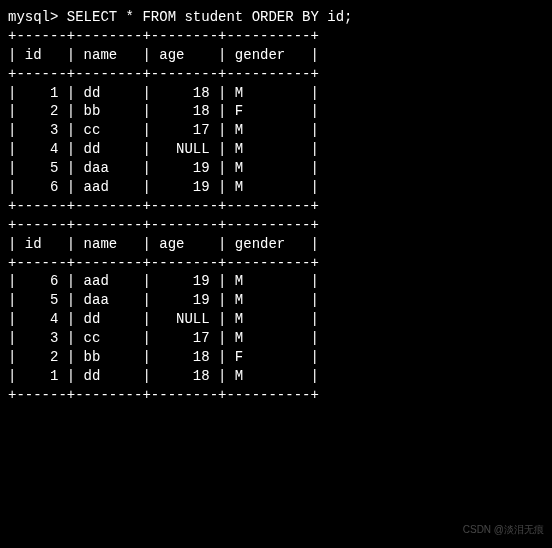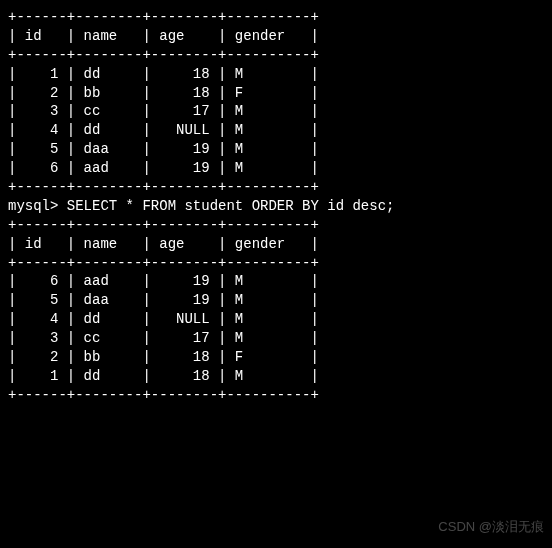--- a/index.html
+++ b/index.html
@@ -15,39 +15,39 @@
       line-height: 1.35;
       position: relative;
     }
     .line { white-space: pre; }
     .watermark {
       position: absolute;
       bottom: 12px;
       right: 8px;
       color: rgba(200,200,200,0.35);
       font-family: Arial, sans-serif;
-      font-size: 13px;
+      font-size: 10px;
     }
   </style>
 </head>
 <body>
 
 <div id="terminal">
+    <div class="line">mysql&gt; SELECT * FROM student ORDER BY id;</div>
     <div class="line">+------+--------+--------+----------+</div>
     <div class="line">| id   | name   | age    | gender   |</div>
     <div class="line">+------+--------+--------+----------+</div>
     <div class="line">|    1 | dd     |     18 | M        |</div>
     <div class="line">|    2 | bb     |     18 | F        |</div>
     <div class="line">|    3 | cc     |     17 | M        |</div>
     <div class="line">|    4 | dd     |   NULL | M        |</div>
     <div class="line">|    5 | daa    |     19 | M        |</div>
     <div class="line">|    6 | aad    |     19 | M        |</div>
     <div class="line">+------+--------+--------+----------+</div>
     <div class="line"></div>
-    <div class="line">mysql&gt; SELECT * FROM student ORDER BY id desc;</div>
     <div class="line">+------+--------+--------+----------+</div>
     <div class="line">| id   | name   | age    | gender   |</div>
     <div class="line">+------+--------+--------+----------+</div>
     <div class="line">|    6 | aad    |     19 | M        |</div>
     <div class="line">|    5 | daa    |     19 | M        |</div>
     <div class="line">|    4 | dd     |   NULL | M        |</div>
     <div class="line">|    3 | cc     |     17 | M        |</div>
     <div class="line">|    2 | bb     |     18 | F        |</div>
     <div class="line">|    1 | dd     |     18 | M        |</div>
     <div class="line">+------+--------+--------+----------+</div>

